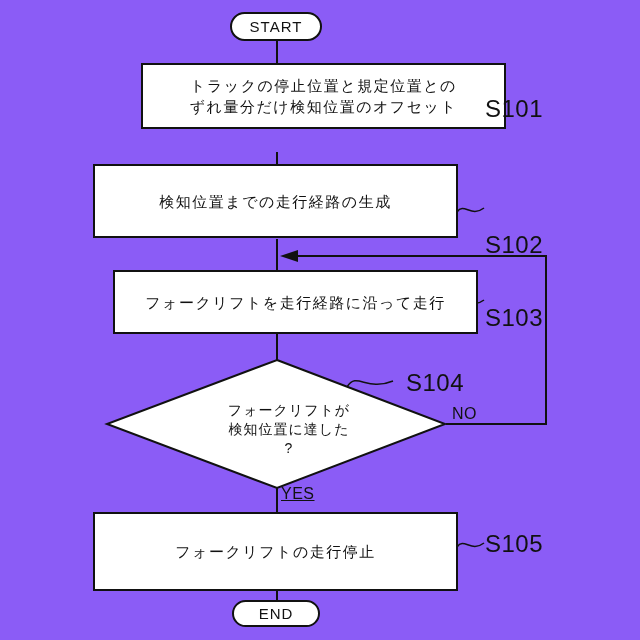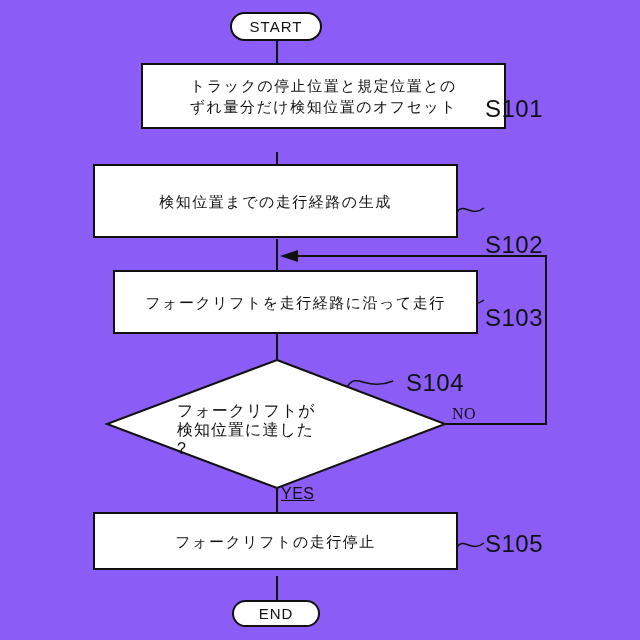--- a/index.html
+++ b/index.html
@@ -31,46 +31,46 @@
   .process {
     font-size: 15px;
     letter-spacing: 1.5px;
     line-height: 21px;
   }
   .pre { white-space: pre-line; }
   .box-start   { left: 230px; top: 12px;  width: 92px;  height: 29px; }
   .box-s101    { left: 93px;  top: 63px;  width: 365px; height: 66px; margin-left: 48px; }
   .box-s102    { left: 93px;  top: 164px; width: 365px; height: 74px; align-items: center; }
   .box-s103    { left: 93px;  top: 270px; width: 365px; height: 64px; margin-left: 20px; }
-  .box-s105    { left: 93px;  top: 512px; width: 365px; height: 58px; align-items: center; }
+  .box-s105    { left: 93px;  top: 512px; width: 365px; height: 79px; align-items: center; }
   .box-end     { left: 232px; top: 600px; width: 88px;  height: 27px; }
   .diamond-text {
     position: absolute;
-    left: 177px; top: 401px; width: 200px;
-    text-align: left;
-    font-size: 16px;
+    left: 189px; top: 401px; width: 200px;
+    text-align: center;
+    font-size: 14px;
     letter-spacing: 1px;
     line-height: 19px;
   }
   .step-label {
     position: absolute;
     font-size: 24px;
     letter-spacing: 0.5px;
   }
   .lbl-s101 { left: 485px; top: 95px; }
   .lbl-s102 { left: 485px; top: 196px; margin-top: 35px; }
   .lbl-s103 { left: 485px; top: 304px; }
   .lbl-s104 { left: 406px; top: 369px; }
   .lbl-s105 { left: 485px; top: 530px; }
   .branch-label {
     position: absolute;
     font-size: 16px;
     letter-spacing: 0.5px;
   }
-  .lbl-no  { left: 452px; top: 405px; font-family: Liberation Serif, serif; }
+  .lbl-no  { left: 452px; top: 405px; }
   .lbl-yes { left: 281px; top: 485px; text-decoration: underline; }
 </style>
 </head>
 <body>
 
 <div class="canvas">
 
   <svg class="layer" width="640" height="640" viewBox="0 0 640 640">
     <g stroke="#111111" stroke-width="2" fill="none">
       <line x1="277" y1="40" x2="277" y2="65"></line>

